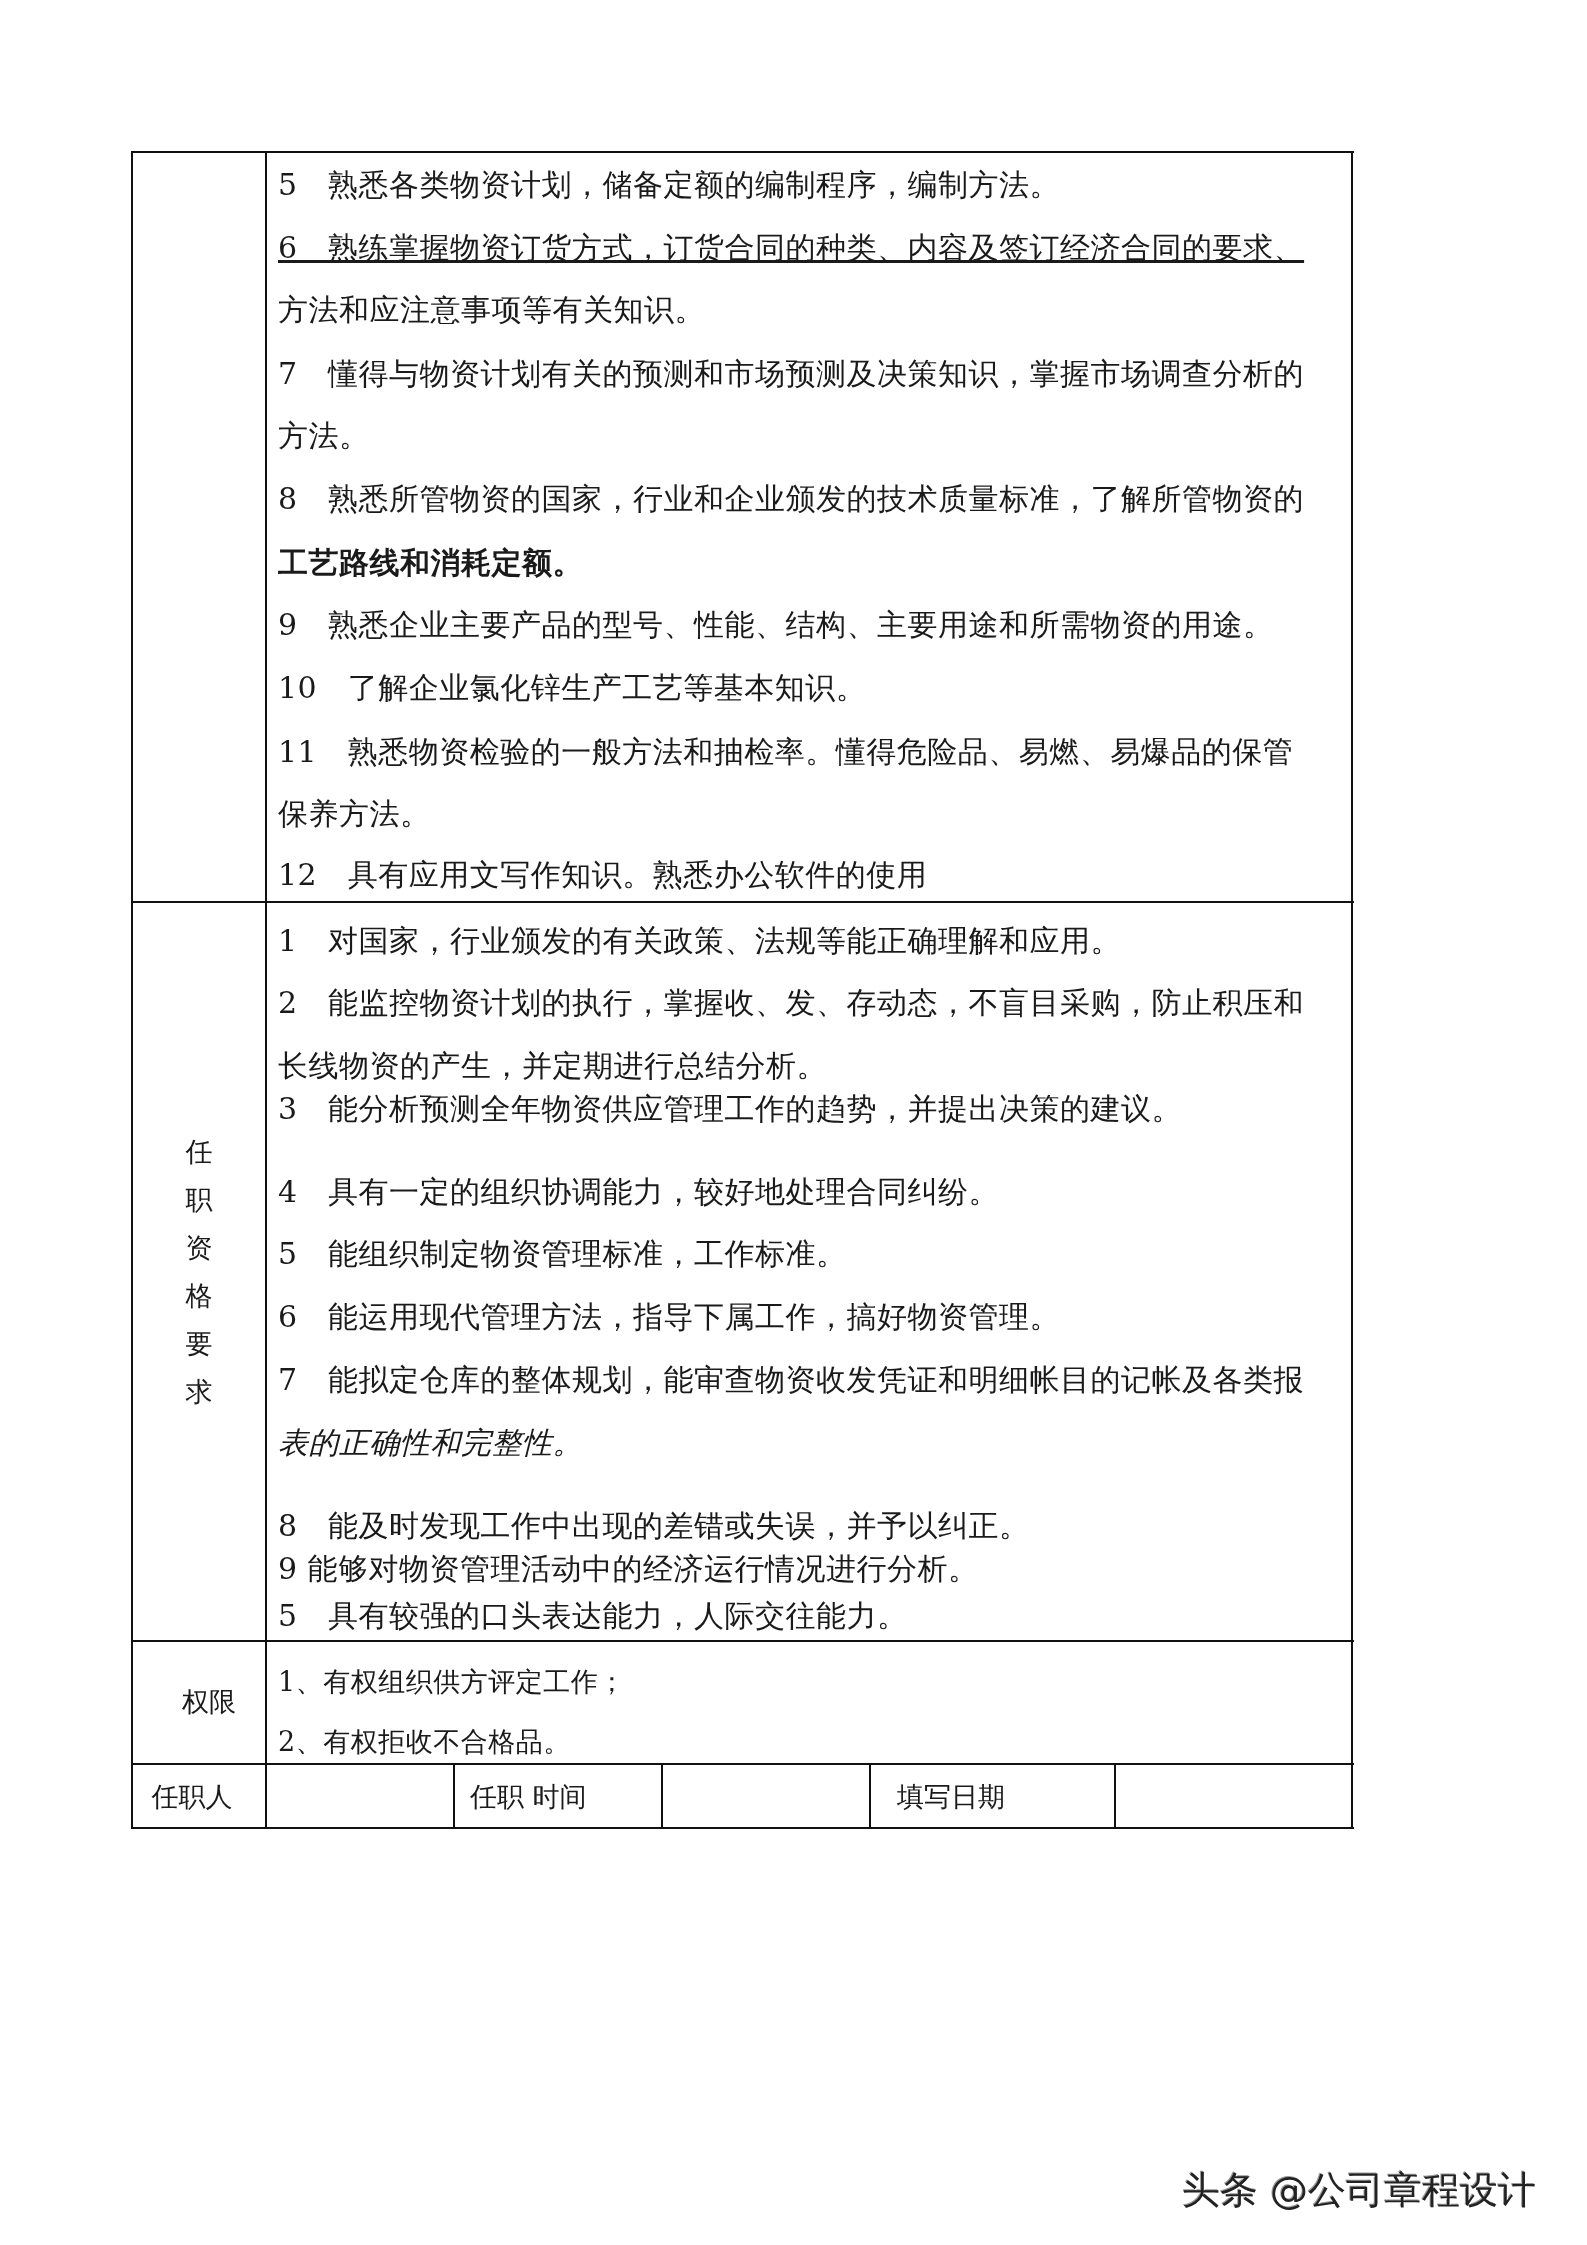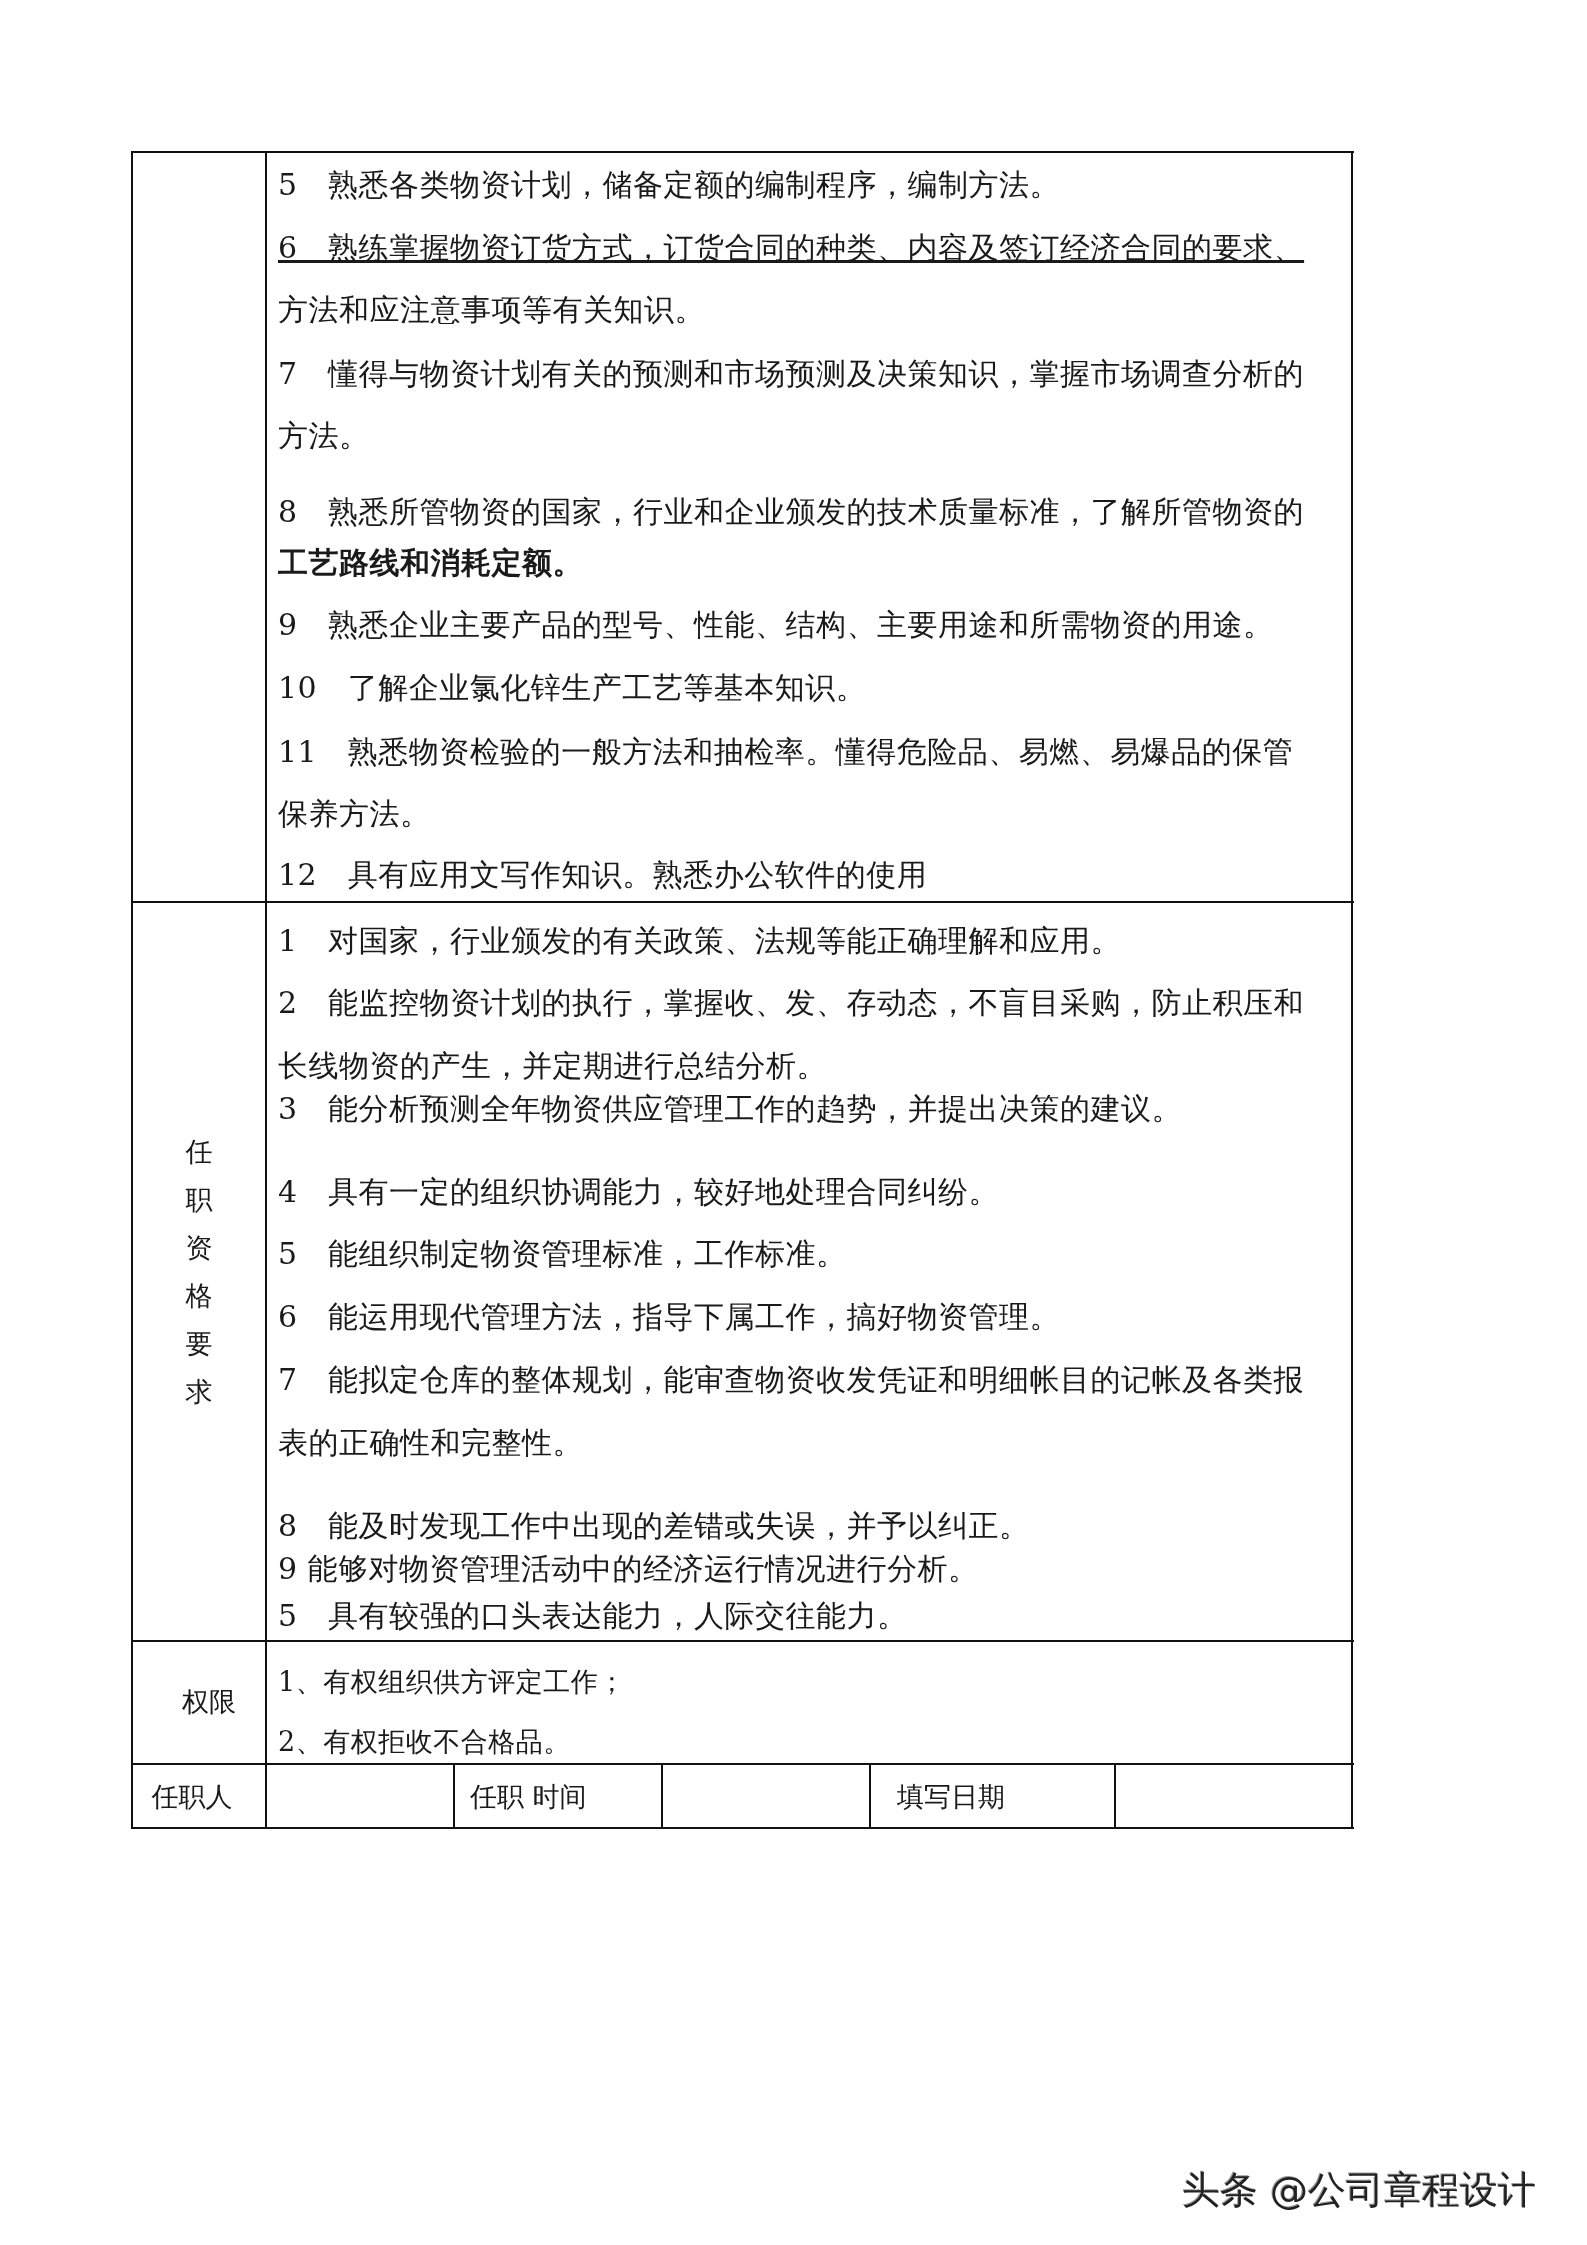--- a/index.html
+++ b/index.html
@@ -41,21 +41,21 @@
   <div class="line-v" style="left:869px; top:1763px; height:66px;"></div>
   <div class="line-v" style="left:1114px; top:1763px; height:66px;"></div>
 </div>
 
 <div>
   <div class="txt" style="left:278px; top:167px;">5　熟悉各类物资计划，储备定额的编制程序，编制方法。</div>
   <div class="txt" style="left:278px; top:230px;text-decoration:underline;">6　熟练掌握物资订货方式，订货合同的种类、内容及签订经济合同的要求、</div>
   <div class="txt" style="left:278px; top:292px;">方法和应注意事项等有关知识。</div>
   <div class="txt" style="left:278px; top:356px;">7　懂得与物资计划有关的预测和市场预测及决策知识，掌握市场调查分析的</div>
   <div class="txt" style="left:278px; top:418px;">方法。</div>
-  <div class="txt" style="left:278px; top:481px;margin-top:13px;">8　熟悉所管物资的国家，行业和企业颁发的技术质量标准，了解所管物资的</div>
+  <div class="txt" style="left:278px; top:481px;">8　熟悉所管物资的国家，行业和企业颁发的技术质量标准，了解所管物资的</div>
   <div class="txt" style="left:278px; top:545px;font-weight:bold;">工艺路线和消耗定额。</div>
   <div class="txt" style="left:278px; top:607px;">9　熟悉企业主要产品的型号、性能、结构、主要用途和所需物资的用途。</div>
   <div class="txt" style="left:278px; top:670px;">10　了解企业氯化锌生产工艺等基本知识。</div>
   <div class="txt" style="left:278px; top:734px;">11　熟悉物资检验的一般方法和抽检率。懂得危险品、易燃、易爆品的保管</div>
   <div class="txt" style="left:278px; top:796px;">保养方法。</div>
   <div class="txt" style="left:278px; top:857px;">12　具有应用文写作知识。熟悉办公软件的使用</div>
 </div>
 
 <div>
   <div class="vlabel" style="top:1128px;">
@@ -67,21 +67,21 @@
     <span>求</span>
   </div>
   <div class="txt" style="left:278px; top:923px;">1　对国家，行业颁发的有关政策、法规等能正确理解和应用。</div>
   <div class="txt" style="left:278px; top:985px;">2　能监控物资计划的执行，掌握收、发、存动态，不盲目采购，防止积压和</div>
   <div class="txt" style="left:278px; top:1048px;">长线物资的产生，并定期进行总结分析。</div>
   <div class="txt" style="left:278px; top:1091px;text-align:right;">3　能分析预测全年物资供应管理工作的趋势，并提出决策的建议。</div>
   <div class="txt" style="left:278px; top:1174px;">4　具有一定的组织协调能力，较好地处理合同纠纷。</div>
   <div class="txt" style="left:278px; top:1236px;">5　能组织制定物资管理标准，工作标准。</div>
   <div class="txt" style="left:278px; top:1299px;">6　能运用现代管理方法，指导下属工作，搞好物资管理。</div>
   <div class="txt" style="left:278px; top:1362px;">7　能拟定仓库的整体规划，能审查物资收发凭证和明细帐目的记帐及各类报</div>
-  <div class="txt" style="left:278px; top:1425px;">表的正确性和完整性。</div>
+  <div class="txt" style="left:278px; top:1425px;font-style:italic;">表的正确性和完整性。</div>
   <div class="txt" style="left:278px; top:1488px;margin-top:20px;">8　能及时发现工作中出现的差错或失误，并予以纠正。</div>
   <div class="txt" style="left:278px; top:1551px;">9 能够对物资管理活动中的经济运行情况进行分析。</div>
   <div class="txt" style="left:278px; top:1614px; top:1598px;">5　具有较强的口头表达能力，人际交往能力。</div>
 </div>
 
 <div>
   <div class="label" style="left:132px; width:154px; top:1686px;">权限</div>
   <div class="txt" style="left:278px; top:1664px; font-size:27px;">1、有权组织供方评定工作；</div>
   <div class="txt" style="left:278px; top:1724px; font-size:27px;">2、有权拒收不合格品。</div>
 </div>

